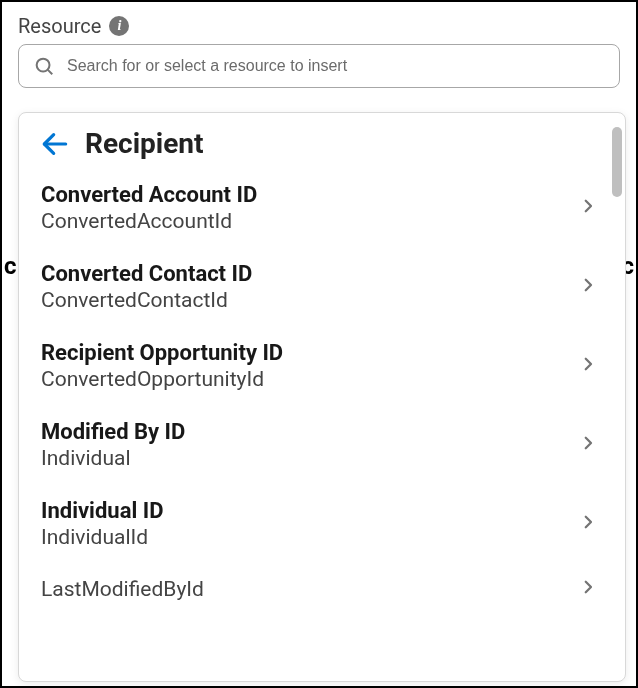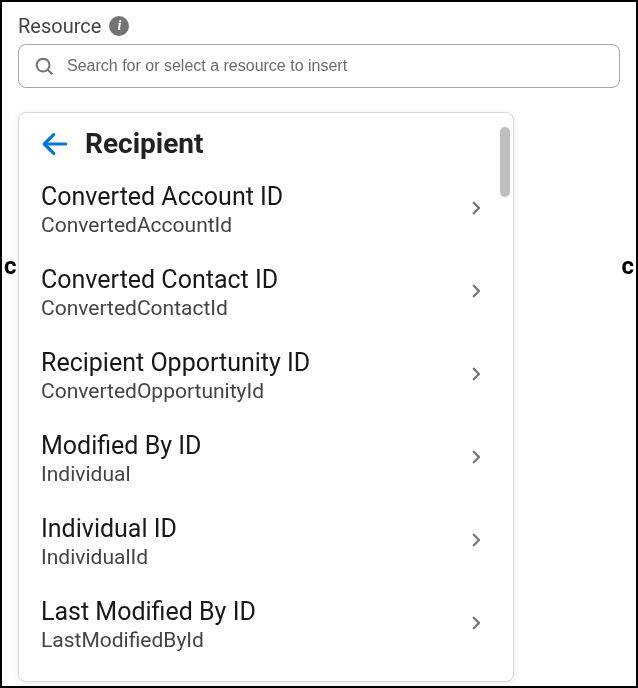--- a/index.html
+++ b/index.html
@@ -66,21 +66,21 @@
       flex: 1;
       background: transparent;
     }
     .search-input::placeholder {
       color: #6b6b6b;
     }
     .dropdown {
       position: absolute;
       top: 110px;
       left: 16px;
-      width: 496px;
+      width: 608px;
       height: 570px;
       background: #fff;
       border: 1px solid #d8d8d8;
       border-radius: 8px;
       box-shadow: 0 2px 8px rgba(0,0,0,0.08);
       overflow: hidden;
       display: flex;
       flex-direction: column;
     }
     .dropdown-inner {
@@ -118,23 +118,23 @@
       justify-content: space-between;
       padding: 14px 22px 14px 22px;
       cursor: pointer;
     }
     .item-text {
       display: flex;
       flex-direction: column;
       gap: 2px;
     }
     .item-label {
-      font-size: 25px;
+      font-size: 22px;
       color: #181818;
-      font-weight: 400;
+      font-weight: 700;
     }
     .item-api {
       font-size: 21px;
       color: #444;
     }
     .chevron svg {
       width: 18px;
       height: 18px;
     }
     
@@ -249,21 +249,20 @@
         </div>
         <span class="chevron">
           <svg viewBox="0 0 24 24" fill="none" stroke="#747474" stroke-width="3" stroke-linecap="round" stroke-linejoin="round">
               <polyline points="9 5 16 12 9 19"></polyline>
             </svg>
         </span>
       </div>
 
       <div class="list-item">
         <div class="item-text">
-          <span class="item-label">Last Modified By ID</span>
           <span class="item-api">LastModifiedById</span>
         </div>
         <span class="chevron">
           <svg viewBox="0 0 24 24" fill="none" stroke="#747474" stroke-width="3" stroke-linecap="round" stroke-linejoin="round">
               <polyline points="9 5 16 12 9 19"></polyline>
             </svg>
         </span>
       </div>
 
     </div>

